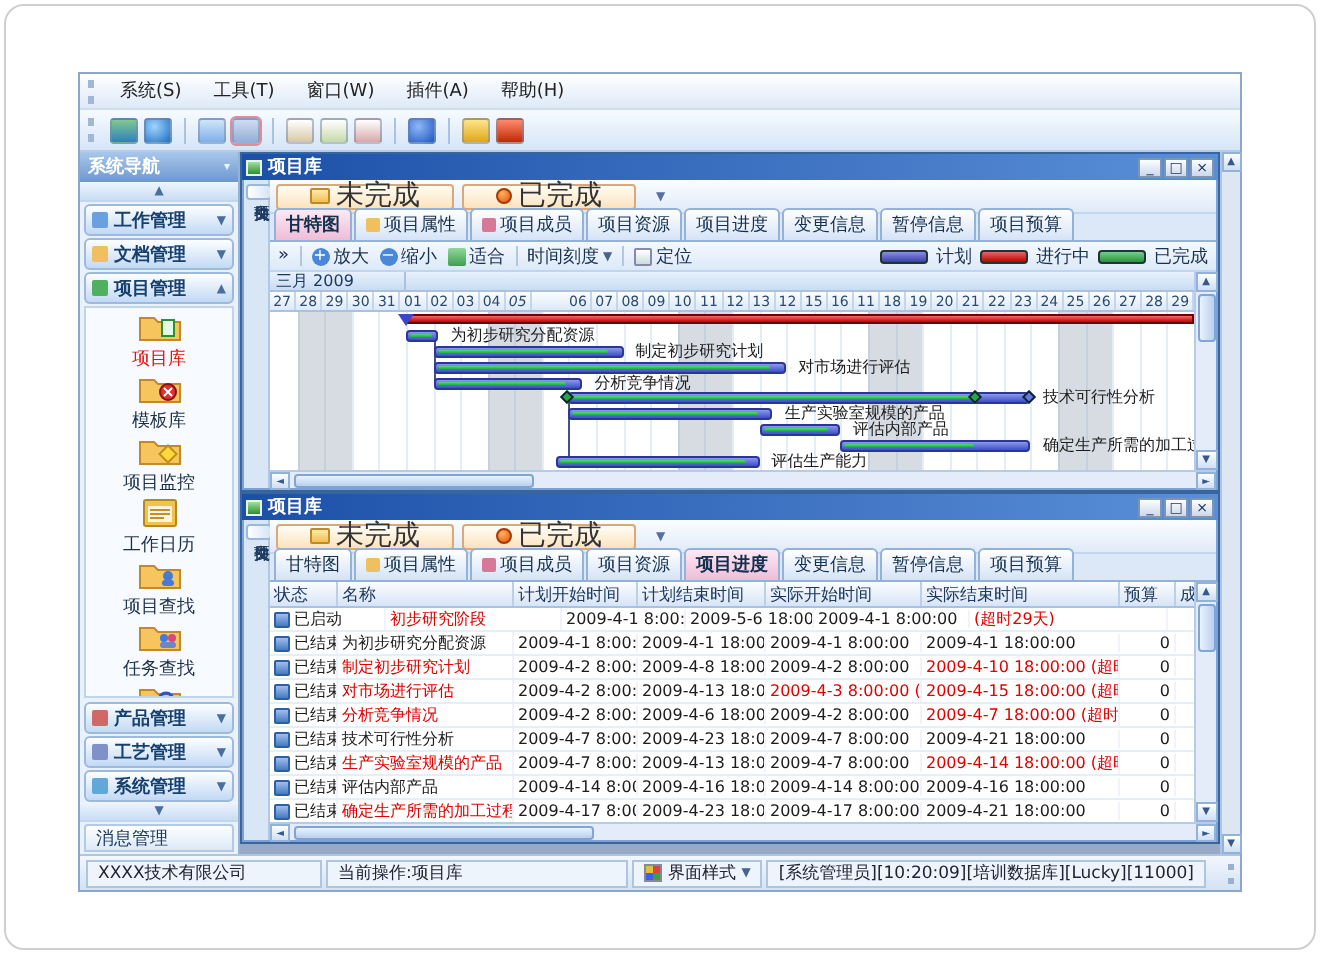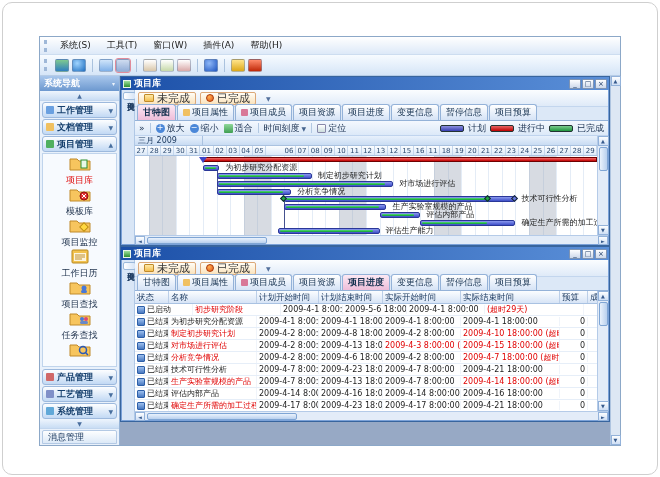--- a/index.html
+++ b/index.html
@@ -60,21 +60,21 @@
     font-size:7px; line-height:8px; text-align:center; color:#1c3a66; border-radius:1px; }
   .cw-body { flex:1; display:flex; background:#eaf1fb; border:1px solid #7aa1d8; border-top:none; min-height:0; }
   .side-strip { width:13px; background:#d9e6f6; border-right:1px solid #b0c8e6; }
   .vtab { writing-mode:vertical-rl; font-size:8px; color:#1c3a60; margin:2px 1px 0 1px; padding:3px 0;
     background:linear-gradient(90deg,#ffffff,#d6e4f6); border:1px solid #9ab8da; border-radius:2px; }
   .cw-main { flex:1; display:flex; flex-direction:column; min-width:0; }
 
   .btnrow { height:17px; display:flex; align-items:center; gap:4px; padding:0 3px;
     background:linear-gradient(#fbfdff,#dfeaf8); border-bottom:1px solid #c3d6ee; }
   .tbtn { height:13px; border:1px solid #dca878; border-radius:2px; background:linear-gradient(#fffdf6,#fbe3bc);
-    font-size:11px; color:#333; display:flex; align-items:center; gap:3px; padding:0 5px; }
+    font-size:14px; color:#333; display:flex; align-items:center; gap:3px; padding:0 16px; }
   .tbtn .fold { width:10px; height:8px; background:linear-gradient(#ffe9a8,#f2bf52); border:1px solid #c08a2a; border-radius:1px; }
   .tbtn .ball { width:8px; height:8px; border-radius:50%; background:radial-gradient(circle at 35% 30%,#ffb055,#e05818); border:1px solid #a83808; }
   .btnrow .ovf { margin-left:6px; font-size:6px; color:#55719c; }
 
   .tabrow { height:14px; display:flex; gap:1px; padding:0 2px; background:#dce8f7; border-bottom:1px solid #94b2d8; align-items:flex-end; }
   .tab { border:1px solid #94b2d8; border-bottom:none; border-radius:3px 3px 0 0; background:linear-gradient(#ffffff,#d5e3f6);
     font-size:9px; color:#14304f; padding:1px 5px 1px; display:flex; align-items:center; gap:2px; white-space:nowrap; }
   .tab.active { background:linear-gradient(#fce9f4,#eebdd9); font-weight:bold; }
   .tab-ic { width:7px; height:7px; border-radius:1px; }
 
@@ -721,13 +721,23 @@
       </div>
 
       <div class="ws-scroll">
         <span class="sbtn" style="width:10px">▲</span>
         <span class="vspacer"></span>
         <span class="sbtn" style="width:10px">▼</span>
       </div>
     </div>
   </div>
 
+  <div class="statusbar">
+    <div class="seg company">XXXX技术有限公司</div>
+    <div class="seg op">当前操作:项目库</div>
+    <div class="seg">
+      <span class="style-ic"></span>
+      <span>界面样式</span>&nbsp;<span class="dd">▼</span>
+    </div>
+    <div class="seg">[系统管理员][10:20:09][培训数据库][Lucky][11000]</div>
+    <div class="resize-grip"></div>
+  </div>
 </div>
 
 </body></html>

